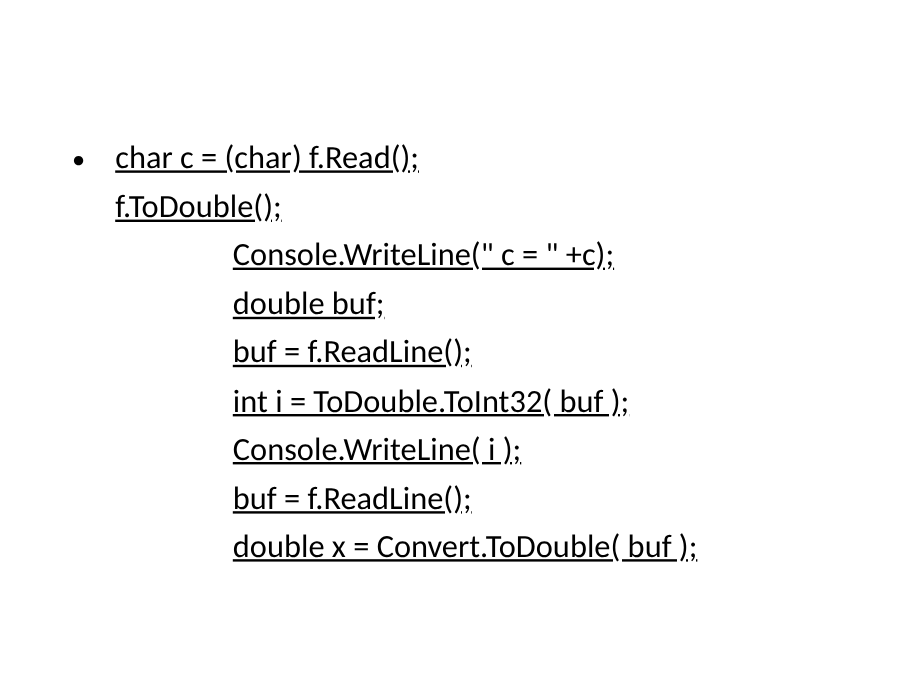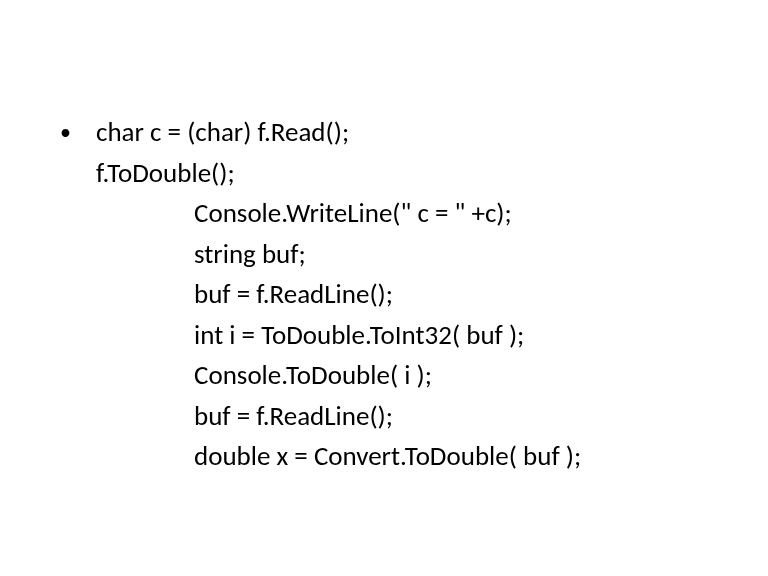--- a/index.html
+++ b/index.html
@@ -19,40 +19,41 @@
     }
     .bullet {
       width: 36px;
       flex-shrink: 0;
       text-align: left;
       font-size: 22px;
       padding-top: 4px;
     }
     .content {
       flex: 1;
+      text-decoration: underline;
     }
     .indent1 {
       padding-left: 0;
     }
     .indent2 {
       padding-left: 98px;
     }
     .line {
       white-space: pre;
     }
   </style>
 </head>
 <body>
 
 <div class="bullet-row">
   <div class="bullet">•</div>
   <div class="content">
     <div class="line indent1">char c = (char) f.Read();</div>
     <div class="line indent1">f.ToDouble();</div>
     <div class="line indent2">Console.WriteLine(" c = " +c);</div>
-    <div class="line indent2">string buf;</div>
+    <div class="line indent2">double buf;</div>
     <div class="line indent2">buf = f.ReadLine();</div>
     <div class="line indent2">int i = ToDouble.ToInt32( buf );</div>
-    <div class="line indent2">Console.ToDouble( i );</div>
+    <div class="line indent2">Console.WriteLine( i );</div>
     <div class="line indent2">buf = f.ReadLine();</div>
     <div class="line indent2">double x = Convert.ToDouble( buf );</div>
   </div>
 </div>
 
 </body></html>

